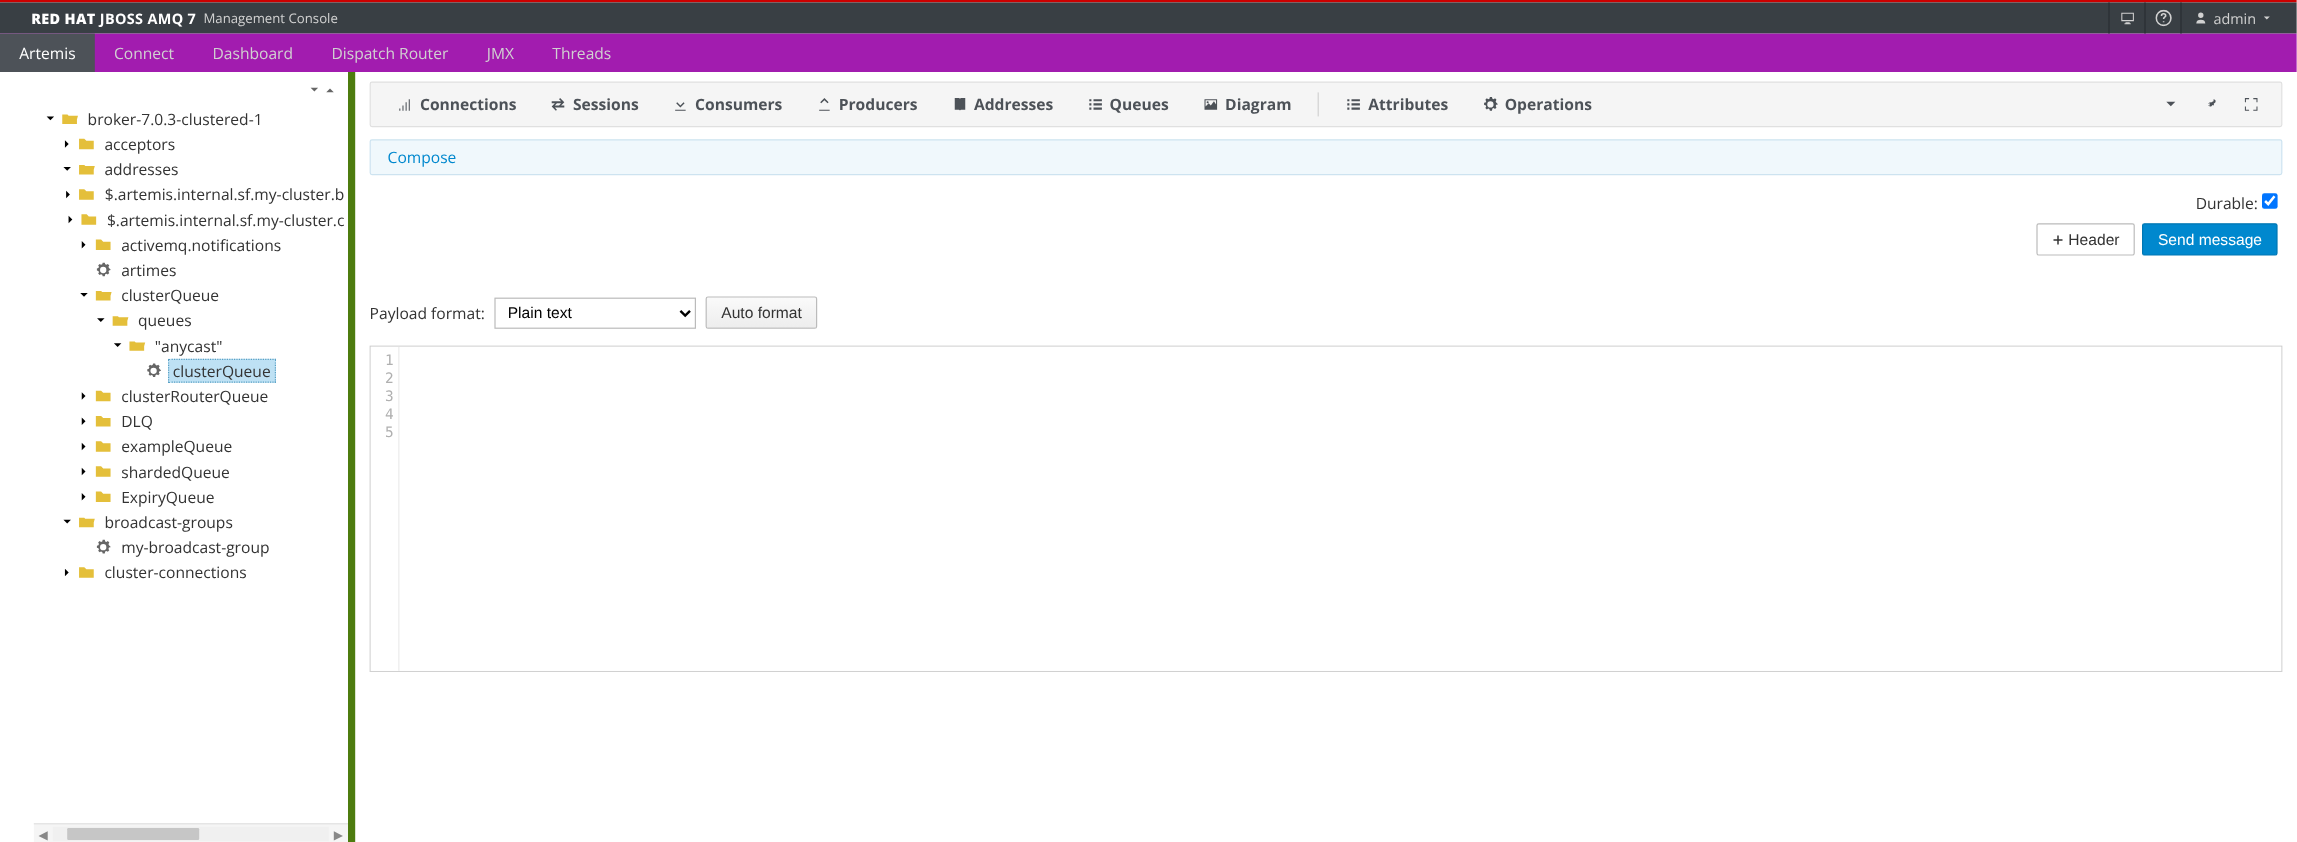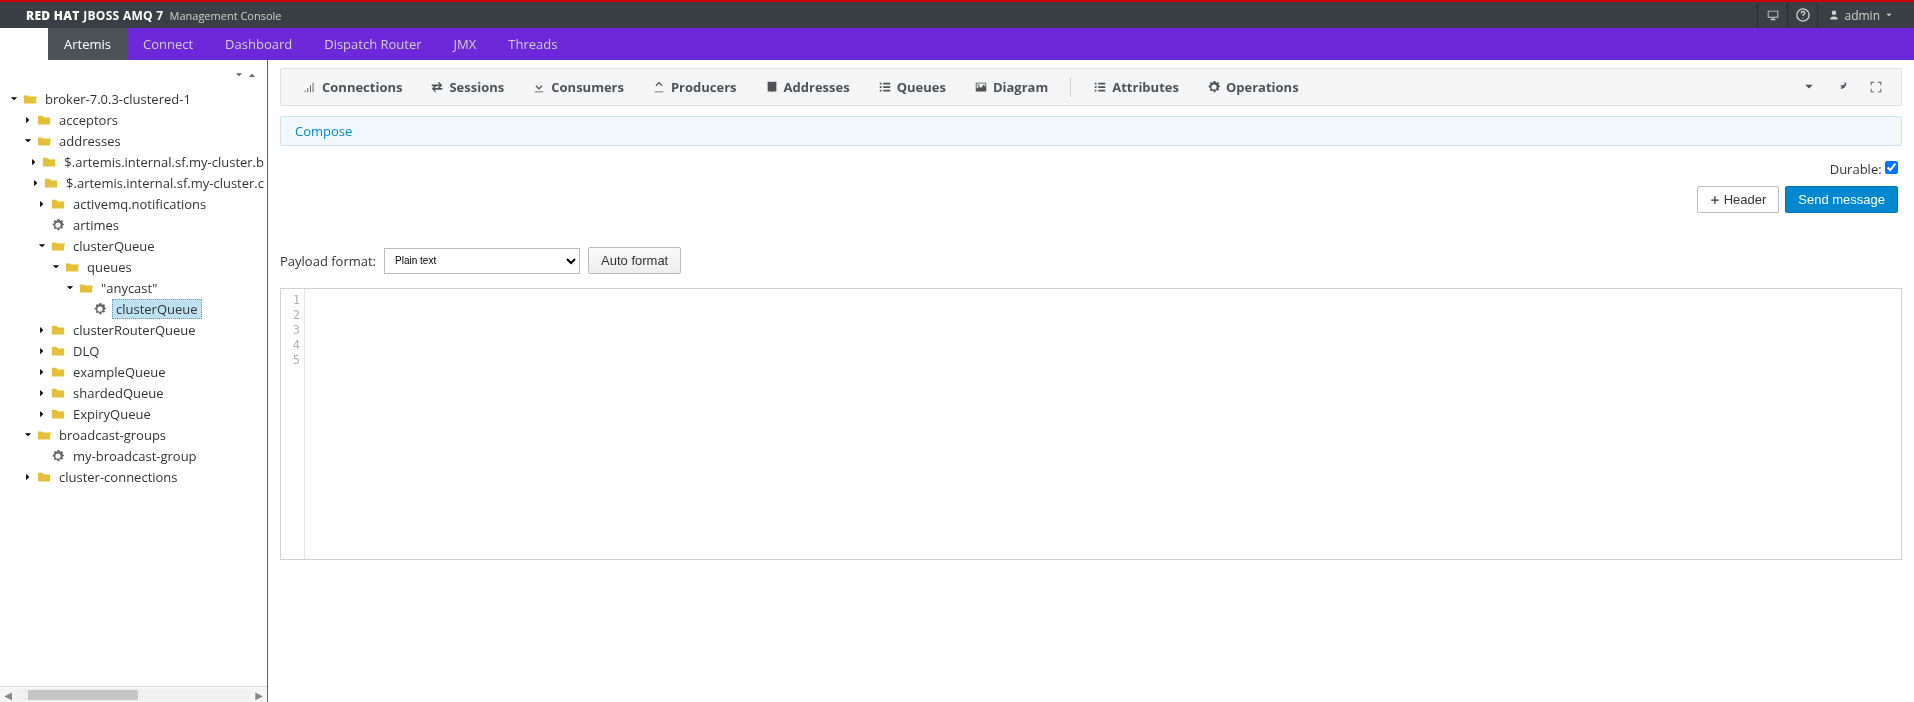--- a/index.html
+++ b/index.html
@@ -8,27 +8,27 @@
 .topbar-red { height: 2px; background: #c00; width: 100%; }
 .header { background: #393f44; color: #fff; height: 26px; display: flex; align-items: center; padding: 0 10px; font-size: 12px; }
 .header .brand { font-weight: 700; letter-spacing: 0.3px; padding-left: 16px; }
 .header .brand-red { color: #fff; font-weight: 800; }
 .header .subtitle { margin-left: 6px; color: #d1d1d1; font-size: 11px; }
 .header-right { margin-left: auto; display: flex; align-items: center; gap: 0; }
 .header-right .hbtn { width: 30px; height: 26px; display: flex; align-items: center; justify-content: center; border-left: 1px solid #2a2e33; cursor: pointer; }
 .header-right .hbtn svg { fill: #d1d1d1; }
 .header-right .user { display: flex; align-items: center; gap: 4px; padding: 0 10px; border-left: 1px solid #2a2e33; height: 26px; cursor: pointer; color: #d1d1d1; }
 
-.nav { background: #6d28d9; display: flex; height: 32px; margin-left: 48px; }
+.nav { background: #a21caf; display: flex; height: 32px; }
 .nav .tab { color: #d1d1d1; padding: 0 16px; display: flex; align-items: center; font-size: 13px; cursor: pointer; }
 .nav .tab.active { background: #4d5258; color: #fff; }
 
 .main { display: flex; height: calc(702px - 2px - 26px - 32px); }
 
-.sidebar { width: 268px; border-right: 1px solid #4d7c0f; position: relative; overflow: hidden; padding-top: 4px; }
+.sidebar { width: 268px; border-right: 6px solid #4d7c0f; position: relative; overflow: hidden; padding-top: 4px; margin-left: 28px; }
 .sidebar-toggle { text-align: right; padding: 2px 10px 0 0; }
 .sidebar-toggle svg { fill: #666; }
 
 .tree { padding: 4px 0 0 4px; font-size: 13px; color: #333; overflow-y: auto; height: calc(100% - 40px); }
 .tree-row { display: flex; align-items: center; height: 21px; white-space: nowrap; cursor: pointer; }
 .tree-row .spacer { display: inline-block; }
 .tree-row .tw { width: 12px; text-align: center; color: #666; display: inline-flex; align-items: center; justify-content: center; }
 .tree-row .icon { width: 16px; height: 16px; margin: 0 4px 0 2px; display: inline-flex; align-items: center; justify-content: center; }
 .tree-row .label { padding: 0 3px; }
 .tree-row .label.selected { background: #bee1f4; border: 1px dotted #59a0c4; }
@@ -55,21 +55,21 @@
 .subtab { padding: 0 14px; color: #0088ce; font-size: 13px; cursor: pointer; height: 100%; display: flex; align-items: center; }
 
 .form-top { margin-top: 14px; display: flex; justify-content: flex-end; align-items: flex-start; flex-direction: column; align-items: flex-end; gap: 8px; padding-right: 4px; }
 .form-top .durable { font-size: 13px; color: #333; }
 .form-top .btns { display: flex; gap: 6px; }
 .btn { border: 1px solid #bbb; background: #fff; color: #333; padding: 5px 12px; font-size: 13px; border-radius: 2px; cursor: pointer; display: inline-flex; align-items: center; gap: 4px; }
 .btn-primary { background: #0088ce; border-color: #0077b3; color: #fff; }
 .btn-default { background: linear-gradient(#fafafa,#ededed); }
 
 .payload-row { margin-top: 34px; display: flex; align-items: center; gap: 8px; font-size: 13px; }
-.payload-row select { height: 26px; width: 196px; border: 1px solid #bbb; background: #fff; padding: 0 6px; font-size: 10px; }
+.payload-row select { height: 26px; width: 168px; border: 1px solid #bbb; background: #fff; padding: 0 6px; font-size: 13px; }
 
 .editor { margin-top: 14px; border: 1px solid #d1d1d1; display: flex; height: 272px; }
 .gutter { width: 24px; background: #fff; border-right: 1px solid #e6e6e6; text-align: right; padding: 4px 4px 0 0; color: #b0b0b0; font-family: Menlo, Consolas, monospace; font-size: 12px; line-height: 15px; }
 .code { flex: 1; background: #fff; }
 </style>
 </head>
 <body>
 
 <svg width="0" height="0" style="position:absolute">
   <defs>

